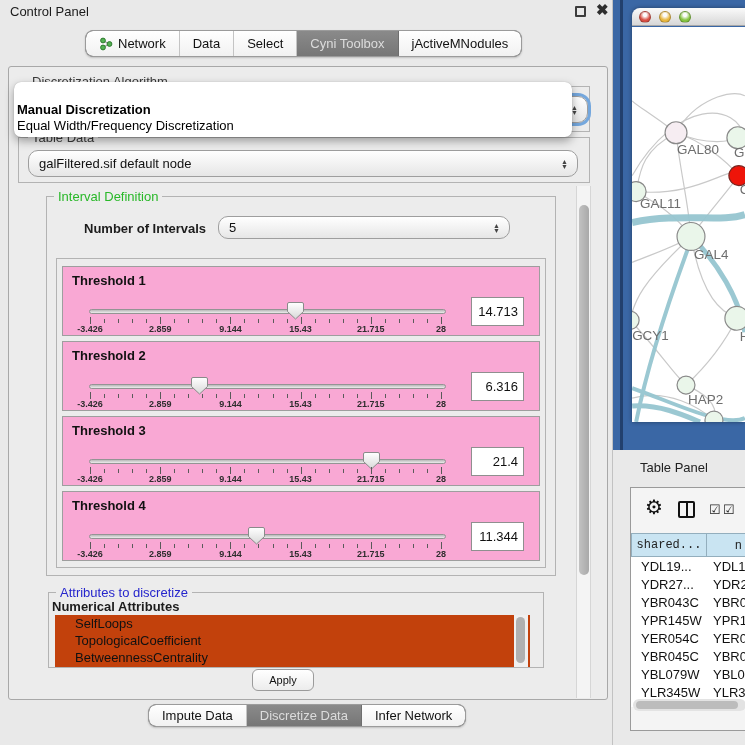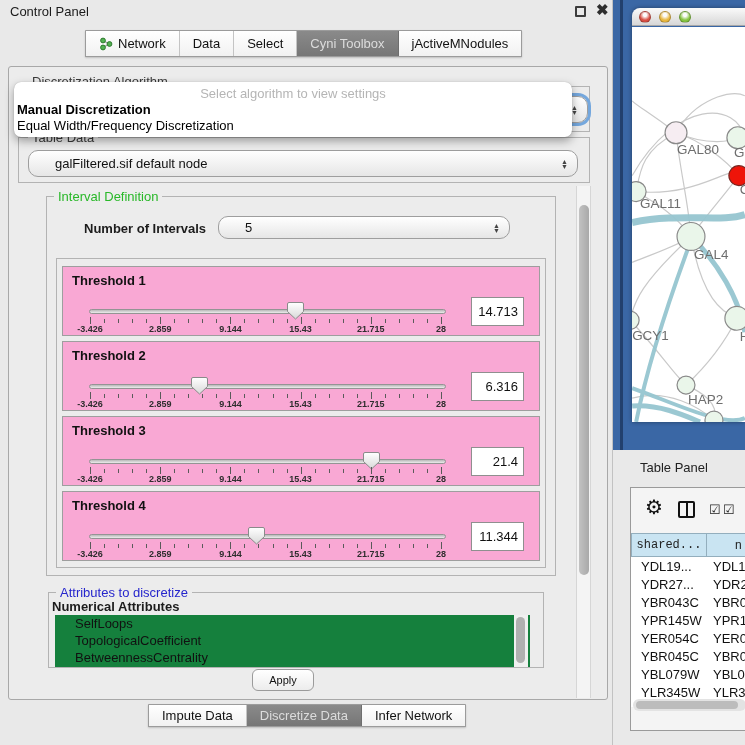--- a/index.html
+++ b/index.html
@@ -4,34 +4,34 @@
 <style>
   html,body{margin:0;padding:0;background:#e9e9e9;}
   *{box-sizing:border-box;font-family:"Liberation Sans",sans-serif;}
   .app{position:relative;width:745px;height:745px;overflow:hidden;background:#e9e9e9;font-size:13px;color:#1c1c1c;}
   .abs{position:absolute;}
   
   .titlebar-text{left:10px;top:4px;font-size:13px;color:#1b1b1b;}
   .float-ic{left:575px;top:6px;width:11px;height:11px;border:2px solid #3c3c3c;border-radius:1px;}
   .close-ic{left:596px;top:1px;font-size:15px;font-weight:bold;color:#2e2e2e;}
   
-  .seg{position:absolute;display:flex;border:1px solid #9b9b9b;border-radius:1px;overflow:hidden;background:#000000;box-shadow:0 1px 2px rgba(0,0,0,.18);}
+  .seg{position:absolute;display:flex;border:1px solid #9b9b9b;border-radius:8px;overflow:hidden;background:#000000;box-shadow:0 1px 2px rgba(0,0,0,.18);}
   .seg .sg{display:flex;align-items:center;justify-content:center;gap:5px;padding:0 13px;height:100%;background:linear-gradient(#ffffff,#f1f1f1);border-right:1px solid #c4c4c4;color:#111;white-space:nowrap;}
   .seg .sg:last-child{border-right:none;}
   .seg .sg.sel{background:linear-gradient(#8a8a8a,#767676);color:#dcdcdc;border-right-color:#6e6e6e;}
   .tabs-top{left:85px;top:30px;height:27px;}
   .tabs-bottom{left:148px;top:704px;height:23px;}
   
   .content-box{left:8px;top:66px;width:600px;height:634px;background:#ececec;border:1px solid #a8a8a8;border-radius:3px;}
   .grp{position:absolute;border:1px solid #b3b3b3;}
   .gtitle{position:absolute;background:#ececec;padding:0 4px;font-size:13px;}
   .g-green{color:#28b828;}
   .g-blue{color:#2525cc;}
   .g-dark{color:#3a3a3a;}
-  .combo{position:absolute;background:linear-gradient(#ffffff,#e6e6e6);border:1px solid #9e9e9e;border-radius:10px;display:flex;align-items:center;padding:0 26px;color:#111;}
+  .combo{position:absolute;background:linear-gradient(#ffffff,#e6e6e6);border:1px solid #9e9e9e;border-radius:10px;display:flex;align-items:center;padding:0 10px;color:#111;}
   .combo .spin{position:absolute;right:9px;top:50%;transform:translateY(-50%);display:flex;flex-direction:column;line-height:5px;font-size:7px;color:#444;}
   .focus-ring{box-shadow:0 0 0 3px #74a7dd;}
   
   .overlay{left:14px;top:82px;width:558px;height:55px;background:#fff;border-radius:7px;box-shadow:0 4px 10px rgba(0,0,0,.35),0 0 1px rgba(0,0,0,.3);z-index:40;}
   .ov-placeholder{position:absolute;top:4px;left:0;width:100%;text-align:center;color:#b5b5b5;font-size:13px;}
   .ov-opt1{position:absolute;top:20px;left:3px;font-weight:bold;color:#000;}
   .ov-opt2{position:absolute;top:36px;left:3px;color:#000;}
   
   .vtrack{background:#f4f4f4;border-left:1px solid #d6d6d6;border-right:1px solid #d6d6d6;}
   .vthumb{position:absolute;background:linear-gradient(90deg,#c2c2c2,#a9a9a9);border-radius:6px;}
@@ -41,21 +41,21 @@
   .track{position:absolute;left:26px;top:42px;width:357px;height:5px;border:1px solid #949494;border-radius:3px;background:linear-gradient(#b9b9b9,#ececec);}
   .thumb{position:absolute;top:34px;width:17px;height:19px;}
   .ticks{position:absolute;left:0;top:50px;width:100%;height:8px;}
   .tk{position:absolute;top:0;width:1px;background:#5a5a5a;}
   .tk.maj{height:7px;}
   .tk.min{height:4px;top:2px;}
   .tick-labels{position:absolute;left:0;top:57px;width:100%;height:11px;}
   .tl{position:absolute;transform:translateX(-50%);font-size:9px;font-weight:bold;color:#2e2e2e;white-space:nowrap;}
   .th-value{position:absolute;left:408px;top:30px;width:53px;height:29px;background:#fff;border:1px solid #8f8f8f;font-size:13px;color:#111;display:flex;align-items:center;justify-content:flex-end;padding-right:5px;}
   
-  .attr-list{position:absolute;left:55px;top:615px;width:475px;height:52px;background:#15803d;overflow:hidden;}
+  .attr-list{position:absolute;left:55px;top:615px;width:475px;height:52px;background:#c2410c;overflow:hidden;}
   .attr-item{padding:1px 0 1px 20px;font-size:13px;color:#111;line-height:15px;white-space:nowrap;}
   .list-scroll{position:absolute;left:514px;top:615px;width:14px;height:52px;background:#f0f0f0;}
   .list-thumb{position:absolute;left:2px;top:2px;width:9px;height:46px;border-radius:5px;background:#b0b0b0;}
   .apply-btn{position:absolute;left:252px;top:669px;width:62px;height:22px;background:linear-gradient(#ffffff,#ececec);border:1px solid #9b9b9b;border-radius:6px;display:flex;align-items:center;justify-content:center;font-size:11px;color:#111;}
   
   .divider-line{left:612px;top:0;width:1px;height:745px;background:#c2c2c2;}
   .blue-frame{left:613px;top:0;width:132px;height:450px;background:#3a67a5;}
   .blue-dark-edge{left:620px;top:0;width:3px;height:450px;background:#22406d;}
   .net-window{left:632px;top:8px;width:113px;height:414px;border-radius:8px 0 0 0;overflow:hidden;box-shadow:0 0 4px rgba(0,0,0,.4);}
   .net-titlebar{position:absolute;left:0;top:0;width:100%;height:18px;background:linear-gradient(#fafafa,#d7d7d7);border-bottom:1px solid #a8a8a8;}
@@ -120,21 +120,20 @@
   <div class="grp" style="left:18px;top:86px;width:572px;height:46px;"></div>
   <div class="gtitle g-dark abs" style="left:28px;top:74px;">Discretization Algorithm</div>
   <div class="combo focus-ring" style="left:30px;top:96px;width:558px;height:27px;">
     <span class="spin">
         <span>▲</span>
         <span>▼</span>
       </span>
   </div>
 
   <div class="abs overlay">
-    <div class="ov-placeholder">Select algorithm to view settings</div>
     <div class="ov-opt1">Manual Discretization</div>
     <div class="ov-opt2">Equal Width/Frequency Discretization</div>
   </div>
 
   <div class="grp" style="left:18px;top:137px;width:572px;height:46px;"></div>
   <div class="gtitle g-dark abs" style="left:28px;top:130px;z-index:5;">Table Data</div>
   <div class="combo" style="left:28px;top:150px;width:550px;height:27px;">
     <span>galFiltered.sif default node</span>
     <span class="spin">
         <span>▲</span>

